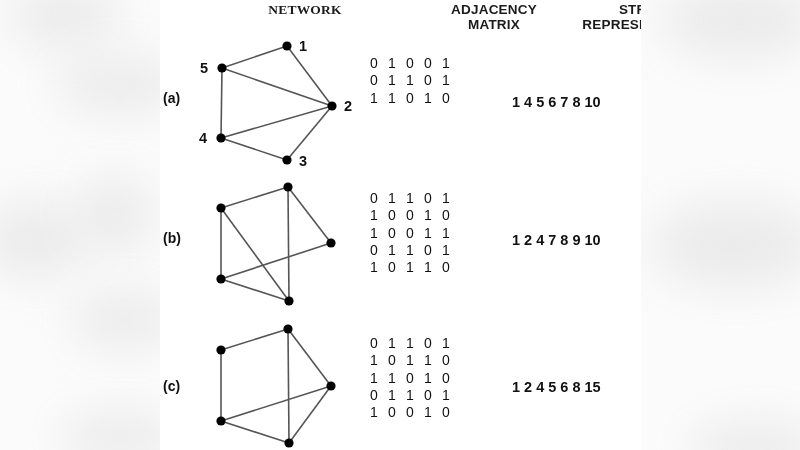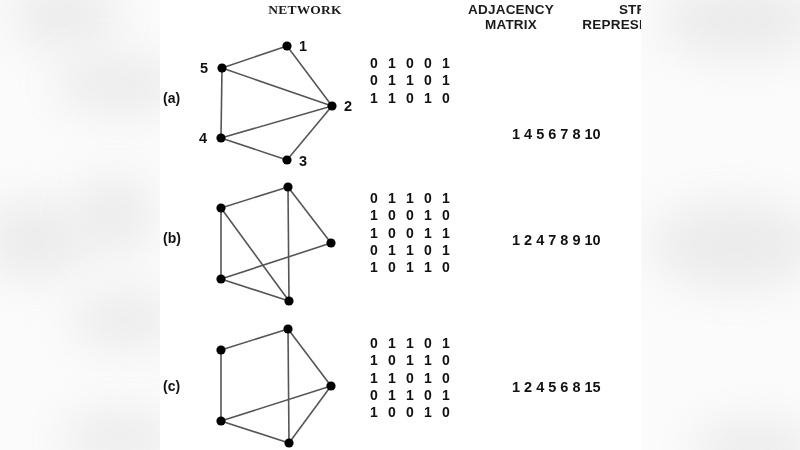--- a/index.html
+++ b/index.html
@@ -42,21 +42,21 @@
     position: absolute;
     font-size: 13.5px;
     font-weight: bold;
     color: #1b1b1b;
     letter-spacing: 0.2px;
     text-align: center;
     line-height: 15px;
     white-space: pre-line;
   }
   #hdr-network { left: 60px;  top: 2px;  width: 170px; font-family: Liberation Serif, serif; }
-  #hdr-matrix  { left: 281px; top: 2px;  width: 140px; text-align: center; }
+  #hdr-matrix  { left: 264px; top: 2px;  width: 140px; text-align: center; }
   #hdr-string  { left: 370px; top: 2px;  width: 230px; }
 
   .row-label {
     position: absolute;
     font-size: 14px;
     font-weight: bold;
     color: #111111;
     left: 3px;
     width: 34px;
     text-align: left;
@@ -80,21 +80,21 @@
     font-weight: bold;
     fill: #111111;
     font-family: "Liberation Sans", sans-serif;
   }
 
   .matrix {
     position: absolute;
     left: 205px;
     width: 110px;
     font-size: 14px;
-    font-weight: bold;
+    font-weight: normal;
     color: #111111;
     letter-spacing: 0px;
   }
   #matrix-a { top: 55px; }
   #matrix-b { top: 190px; }
   #matrix-c { top: 335px; }
   .matrix-row {
     height: 17.3px;
     line-height: 17.3px;
     white-space: nowrap;
@@ -107,21 +107,21 @@
 
   .string-rep {
     position: absolute;
     left: 352px;
     width: 140px;
     font-size: 14.5px;
     font-weight: bold;
     color: #111111;
     white-space: nowrap;
   }
-  #string-a { top: 94px; margin-top: 32px; }
+  #string-a { top: 94px; }
   #string-b { top: 232px; }
   #string-c { top: 379px; }
 </style>
 </head>
 <body>
 
 <div id="backdrop">
   <div class="blob" style="left:10px;  top:-20px; width:110px; height:70px;"></div>
   <div class="blob" style="left:55px;  top:55px;  width:130px; height:60px;"></div>
   <div class="blob" style="left:-20px; top:200px; width:110px; height:80px;"></div>

